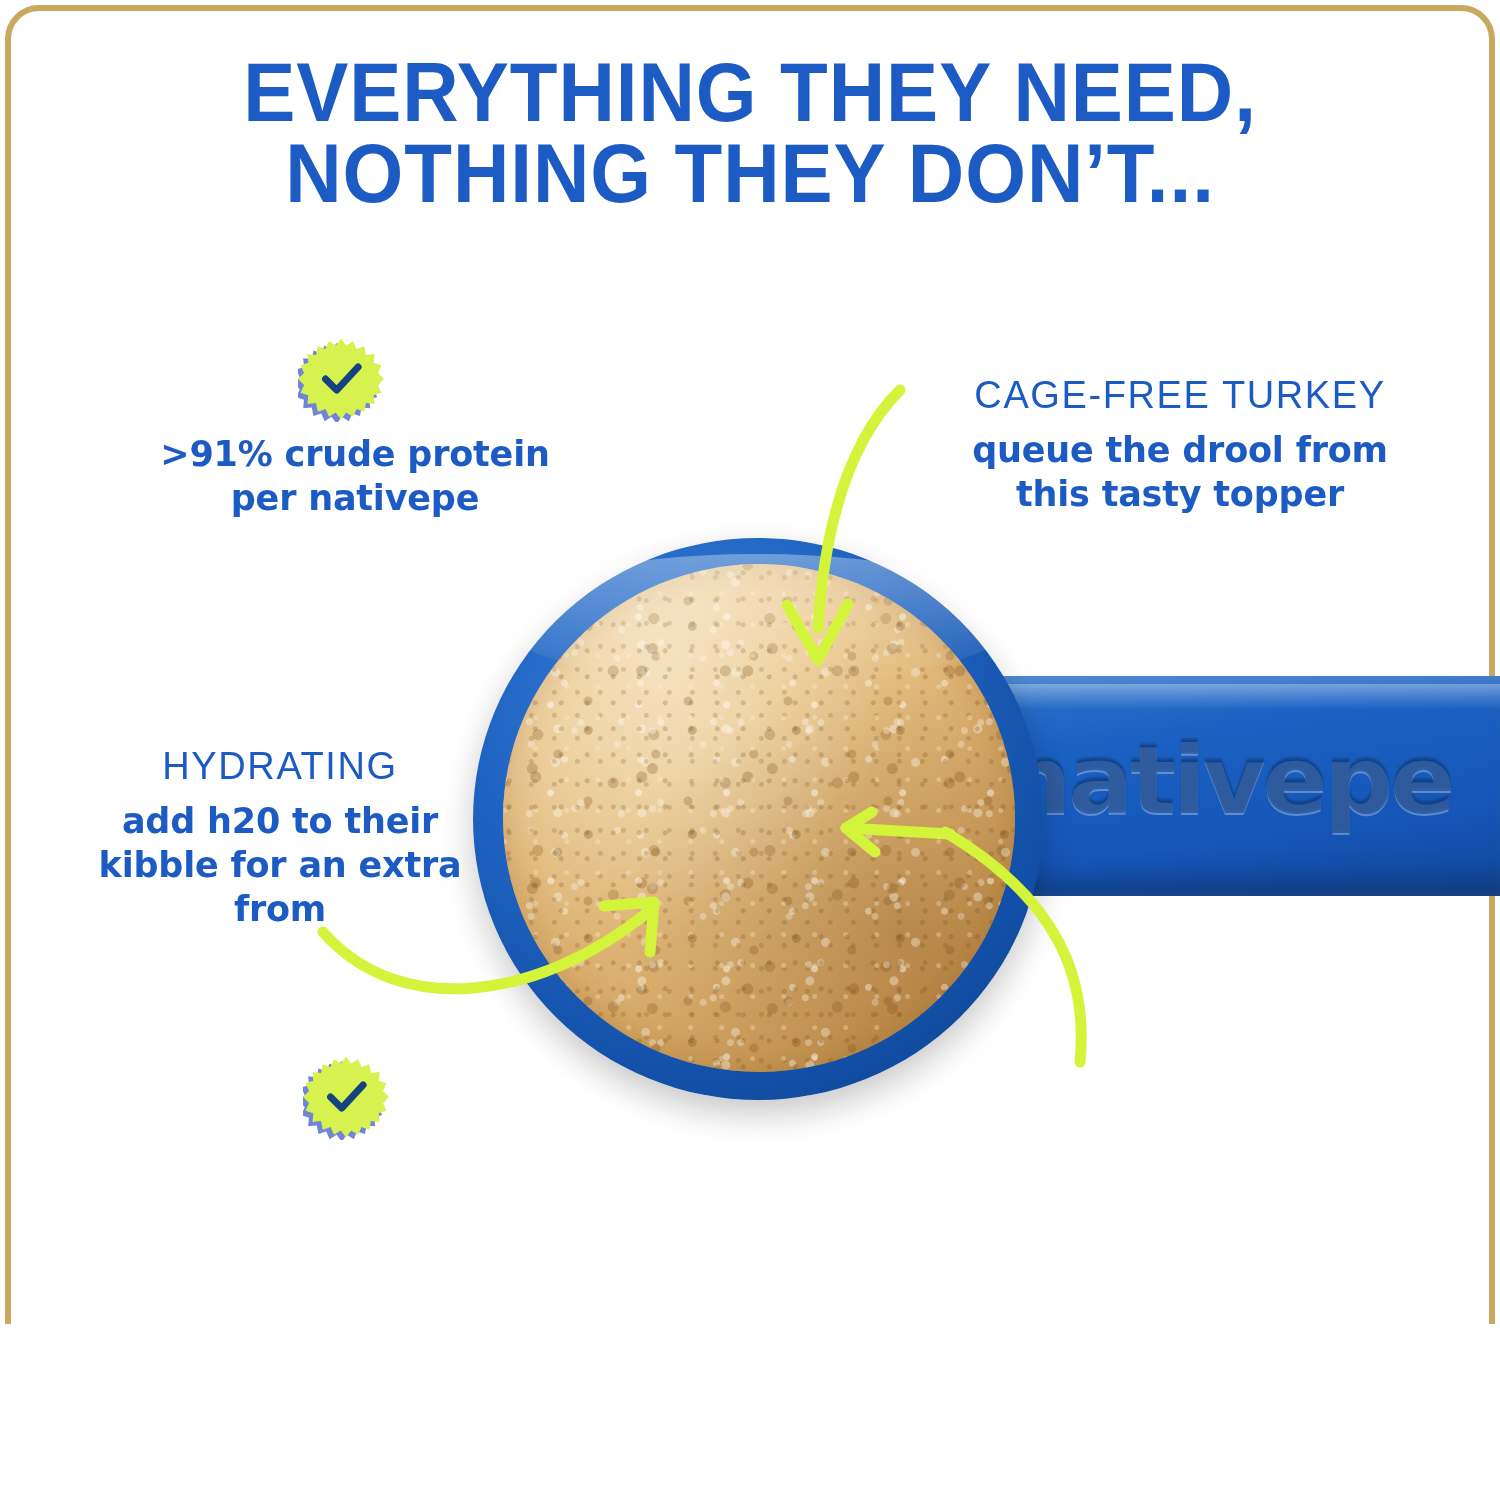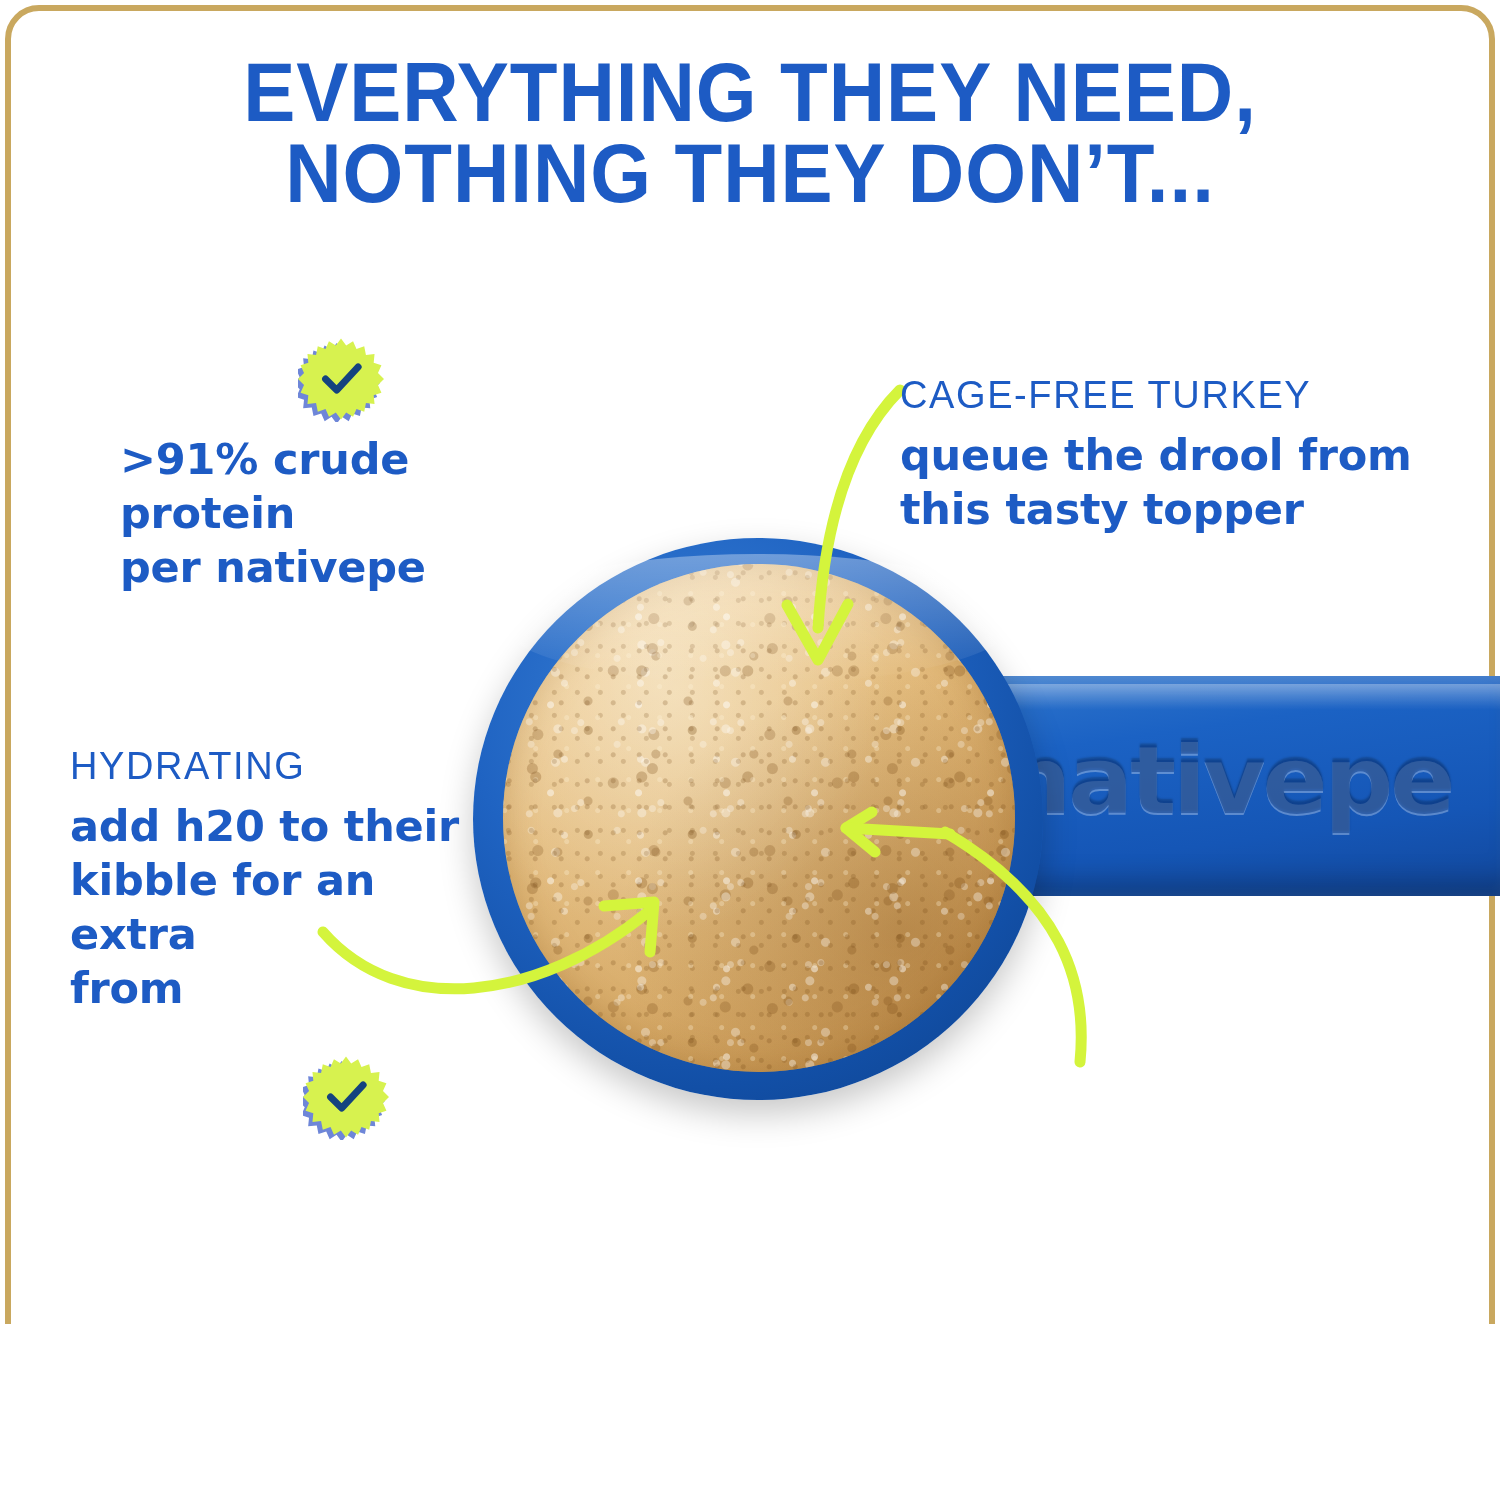--- a/index.html
+++ b/index.html
@@ -45,33 +45,34 @@
     letter-spacing: 1px;
     transform: scaleX(0.93);
     transform-origin: 50% 0;
   }
   .headline .l2 { display: block; }
 
   
   .callout {
     position: absolute;
     color: #1d5bc4;
+    text-align: center;
   }
   .callout .kicker {
     font-family: "Liberation Sans", sans-serif;
     font-weight: 400;
     font-size: 38px;
     letter-spacing: 1.6px;
     line-height: 1.15;
     white-space: nowrap;
   }
   .callout .body {
     font-family: "DejaVu Sans", sans-serif;
     font-weight: 700;
-    font-size: 43px;
+    font-size: 35px;
     line-height: 1.26;
     margin-top: 10px;
     letter-spacing: -0.2px;
   }
 
   #co-protein  { left: 120px;  top: 432px;  width: 470px; }
   #co-turkey   { left: 900px;  top: 374px;  width: 560px; }
   #co-hydrate  { left: 70px;   top: 745px;  width: 420px; }
   #co-tasty    { left: 100px;  top: 1140px; width: 490px; }
   #co-simple   { left: 950px;  top: 1085px; width: 420px; }

